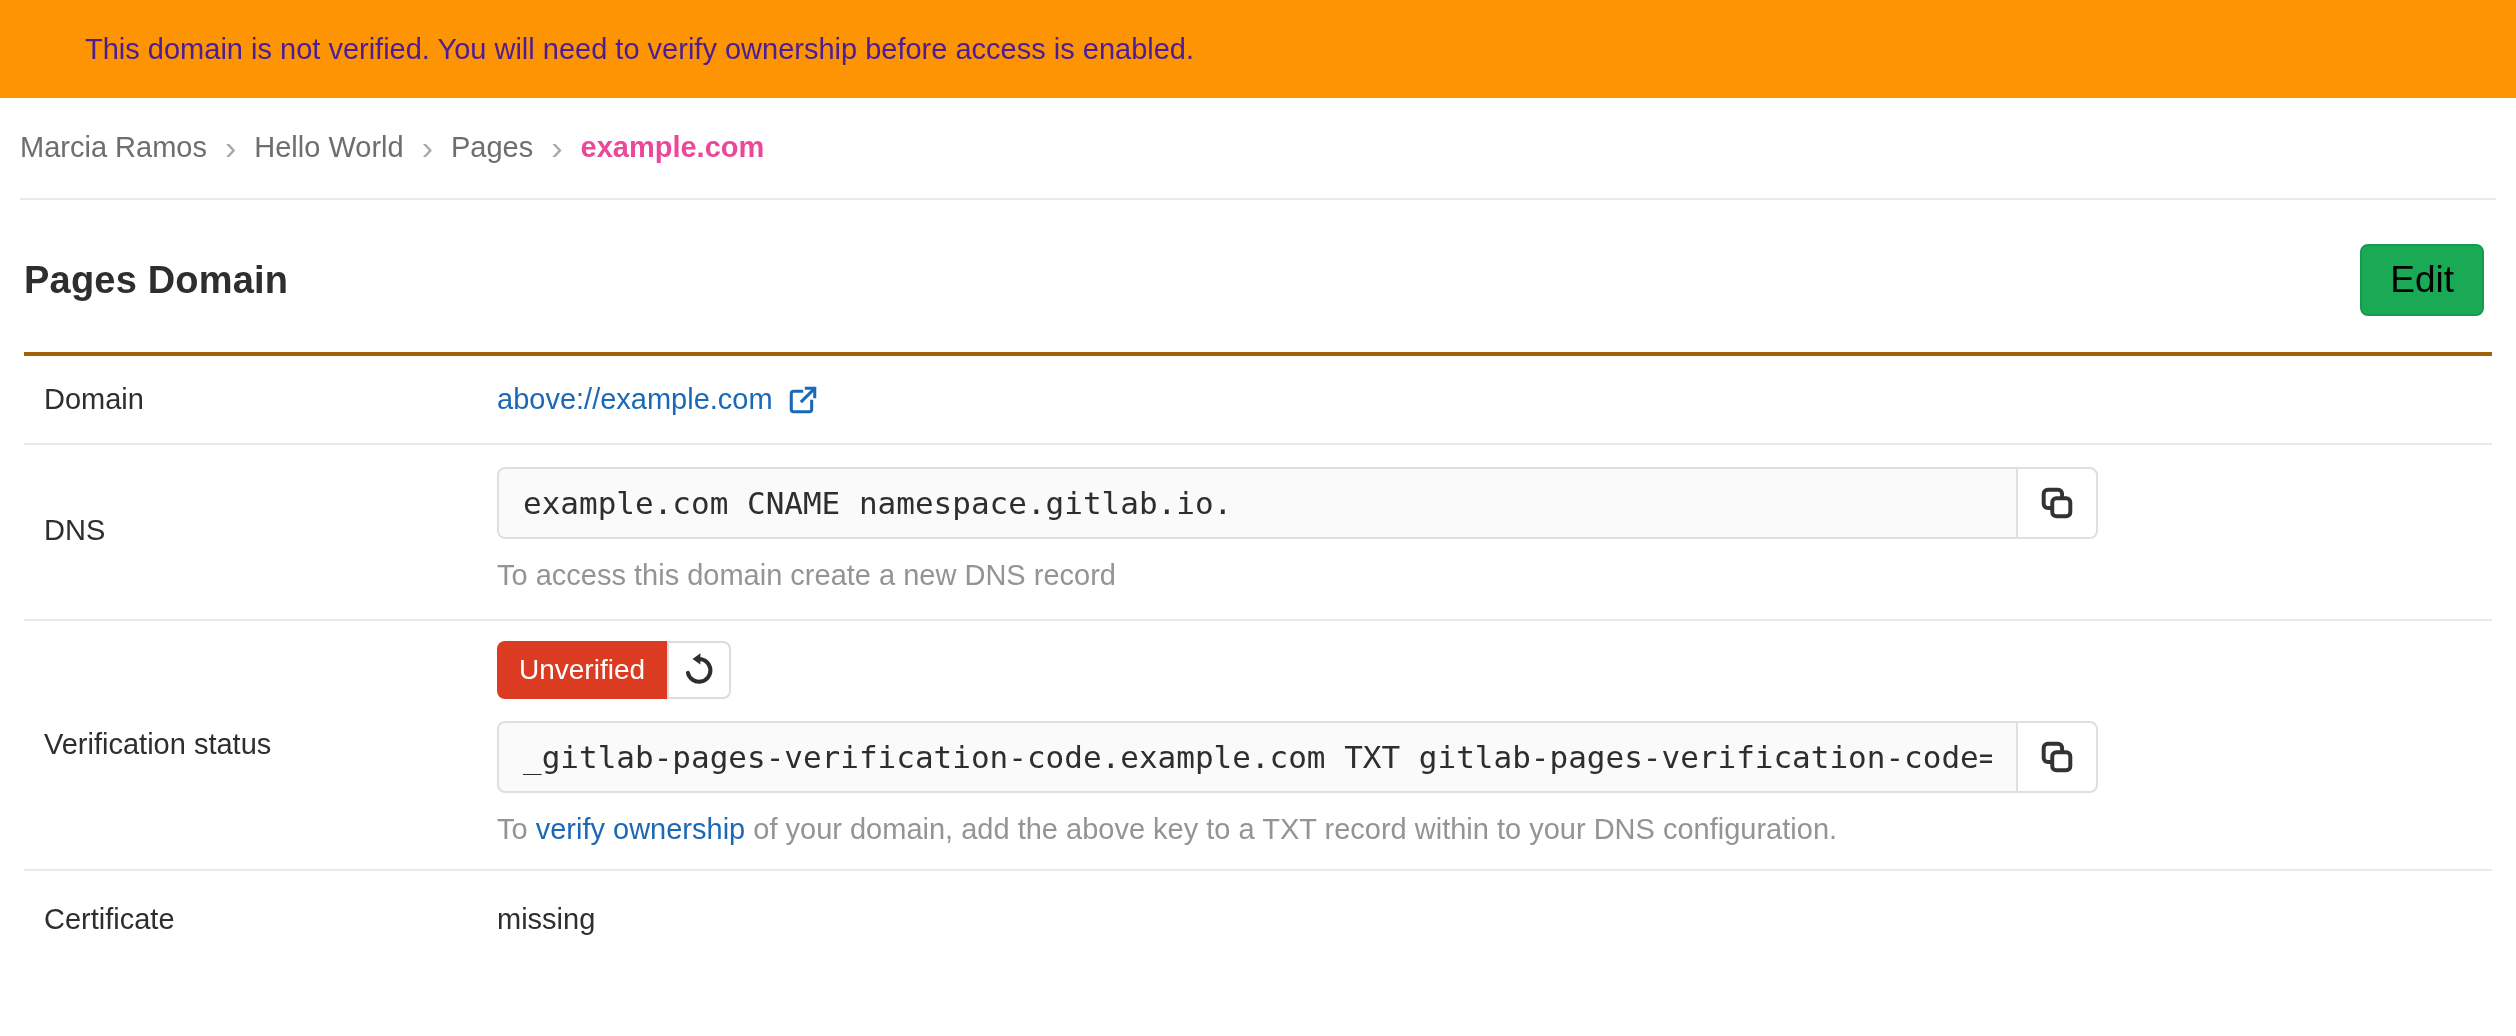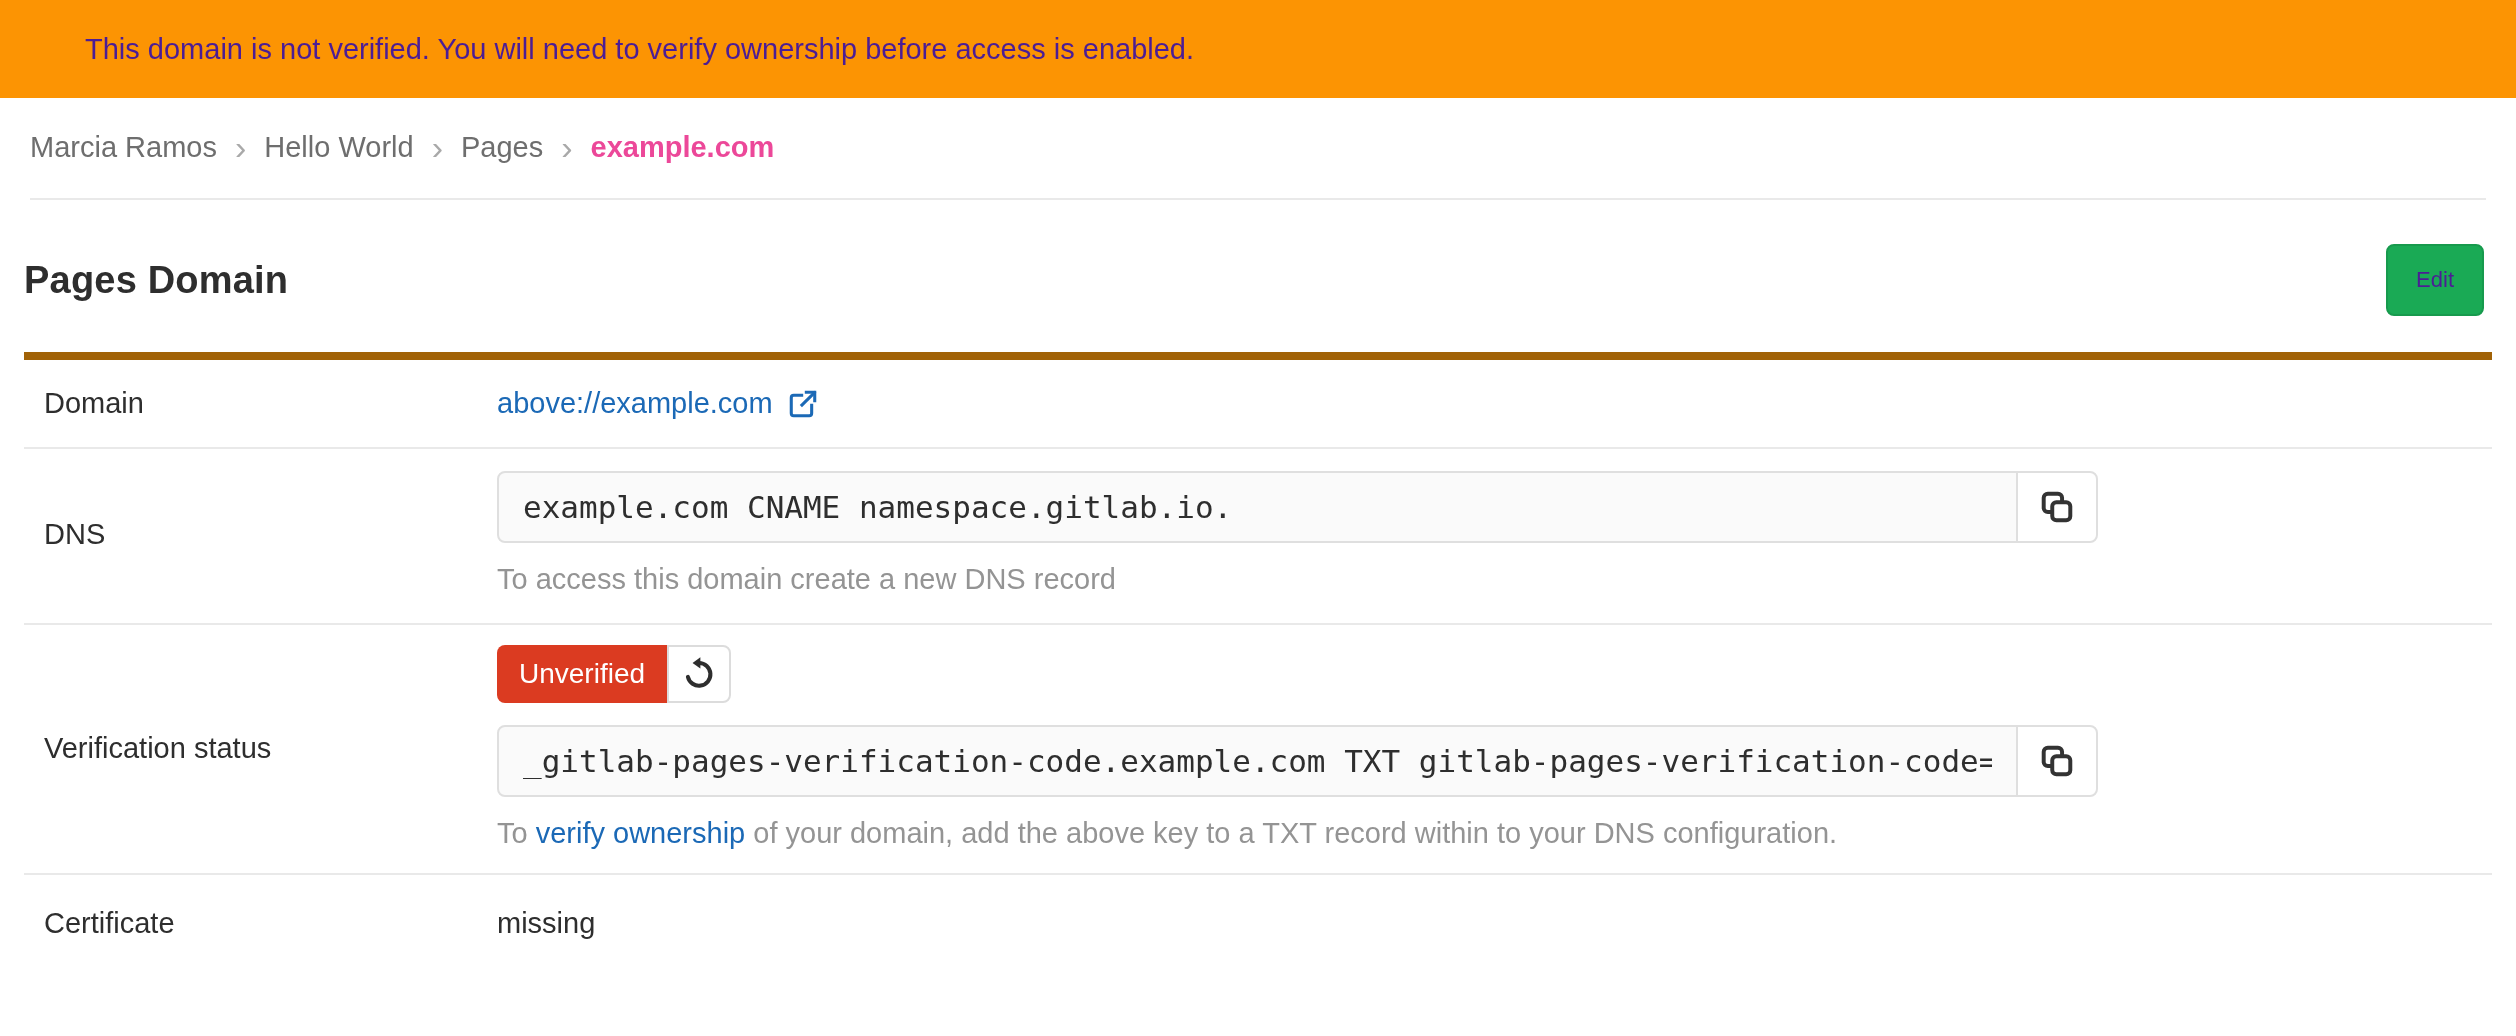--- a/index.html
+++ b/index.html
@@ -15,21 +15,21 @@
     height: 98px;
     background: #fc9403;
     display: flex;
     align-items: center;
     padding-left: 85px;
   }
   .banner-text { color: #4c1d95; font-size: 29px; }
 
   
   .breadcrumb-bar {
-    margin: 0 30px;
+    margin: 0 20px;
     padding: 30px 0 32px 0;
     border-bottom: 2px solid #e9e9e9;
     display: flex;
     align-items: center;
     gap: 18px;
     line-height: 38px;
   }
   .crumb { color: #6e6e6e; font-size: 29px; text-decoration: none; cursor: pointer; }
   .crumb.current { color: #ec4899; font-weight: bold; cursor: default; }
   .crumb-sep { color: #a9a9a9; font-size: 34px; line-height: 34px; user-select: none; }
@@ -42,30 +42,30 @@
     align-items: center;
     justify-content: space-between;
   }
   .page-title { font-size: 38px; font-weight: bold; color: #2e2e2e; letter-spacing: 0.2px; }
   .edit-button {
     height: 72px;
     padding: 0 28px;
     background: #1aaa55;
     border: 2px solid #179a4d;
     border-radius: 8px;
-    color: #4c1d95;
-    font-size: 22px;
+    color: #000000;
+    font-size: 37px;
     font-family: "Liberation Sans", sans-serif;
     cursor: pointer;
     display: flex;
     align-items: center;
   }
 
   
-  .detail-table { margin: 0 24px; border-top: 8px solid #a16207; }
+  .detail-table { margin: 0 24px; border-top: 4px solid #a16207; }
   .detail-row {
     display: flex;
     align-items: center;
     border-bottom: 2px solid #e9e9e9;
     padding-left: 20px;
   }
   .detail-row.last { border-bottom: none; }
   .row-label { width: 453px; flex-shrink: 0; font-size: 29px; color: #2e2e2e; }
   .row-value { flex: 1; min-width: 0; }
 

